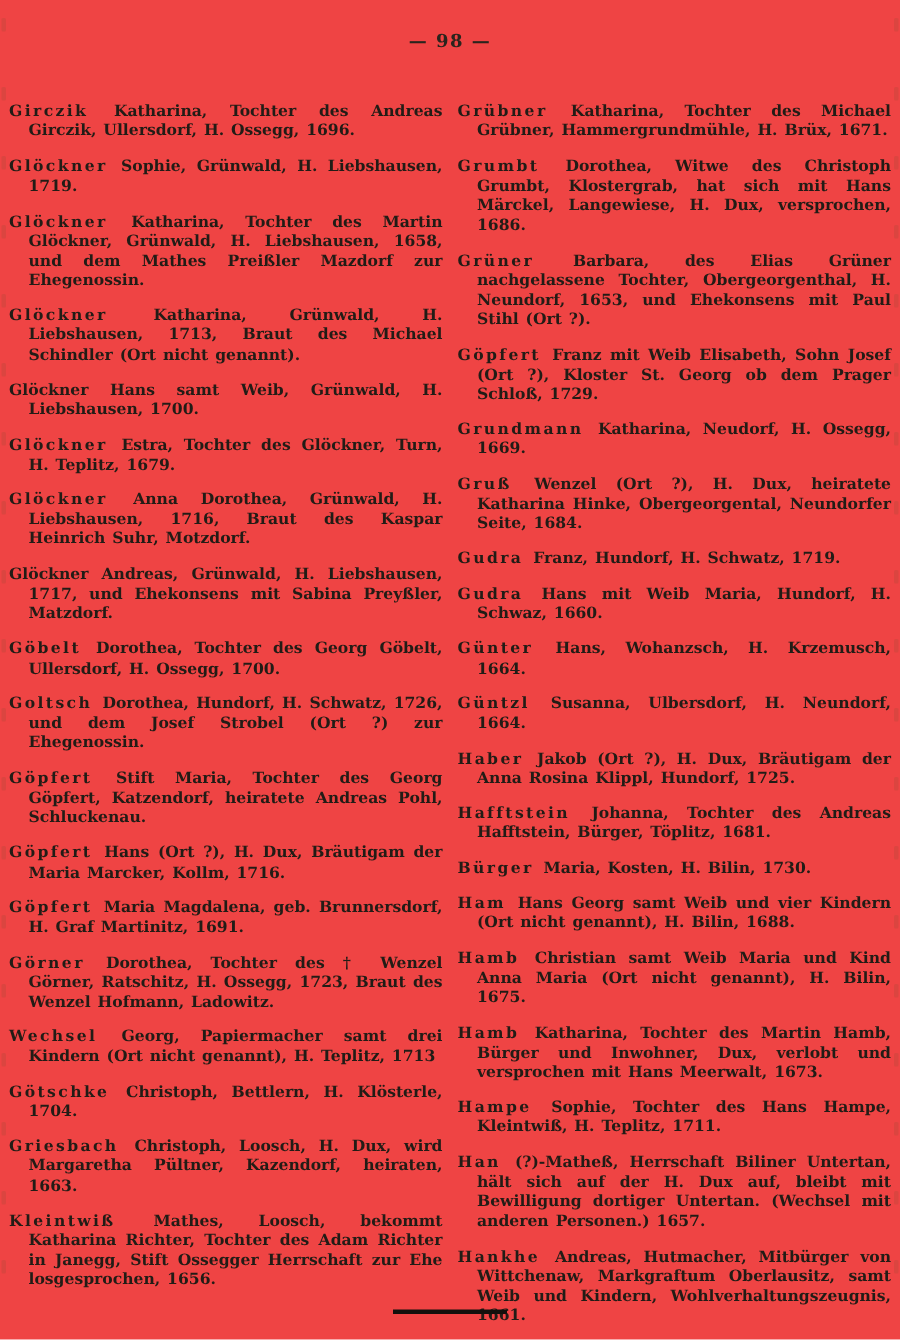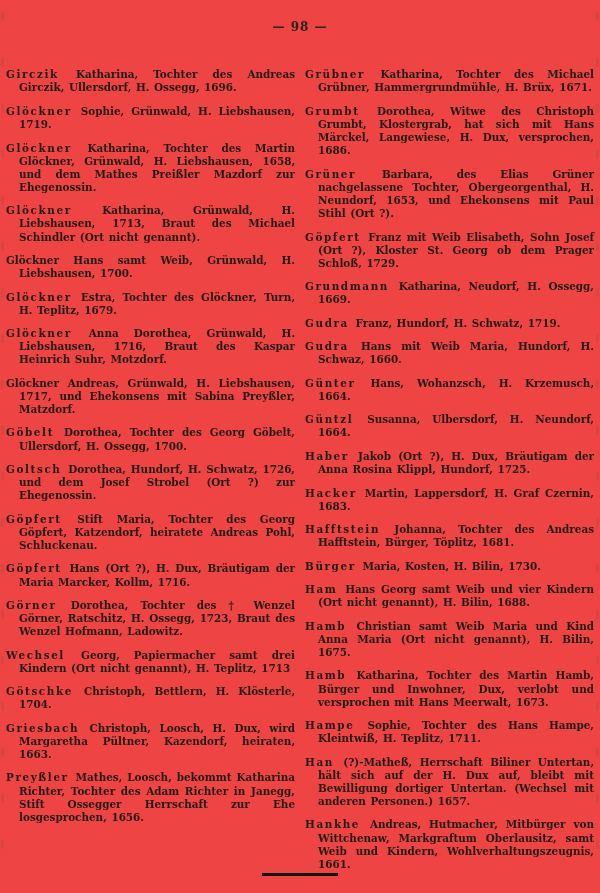--- a/index.html
+++ b/index.html
@@ -95,55 +95,56 @@
   <p class="entry"><span class="head">Glöckner</span><span> Andreas, Grünwald, H. Liebshausen, 1717, und Ehekonsens mit Sabina Preyßler, Matzdorf.</span></p>
 
   <p class="entry"><span class="head spaced">Göbelt</span><span> Dorothea, Tochter des Georg Göbelt, Ullersdorf, H. Ossegg, 1700.</span></p>
 
   <p class="entry"><span class="head spaced">Goltsch</span><span> Dorothea, Hundorf, H. Schwatz, 1726, und dem Josef Strobel (Ort ?) zur Ehegenossin.</span></p>
 
   <p class="entry"><span class="head spaced">Göpfert</span><span> Stift Maria, Tochter des Georg Göpfert, Katzendorf, heiratete Andreas Pohl, Schluckenau.</span></p>
 
   <p class="entry"><span class="head spaced">Göpfert</span><span> Hans (Ort ?), H. Dux, Bräutigam der Maria Marcker, Kollm, 1716.</span></p>
 
+  <p class="entry"><span class="head spaced">Göpfert</span><span> Maria Magdalena, geb. Brunnersdorf, H. Graf Martinitz, 1691.</span></p>
 
   <p class="entry"><span class="head spaced">Görner</span><span> Dorothea, Tochter des † Wenzel Görner, Ratschitz, H. Ossegg, 1723, Braut des Wenzel Hofmann, Ladowitz.</span></p>
 
   <p class="entry"><span class="head spaced">Wechsel</span><span> Georg, Papiermacher samt drei Kindern (Ort nicht genannt), H. Teplitz, 1713</span></p>
 
   <p class="entry"><span class="head spaced">Götschke</span><span> Christoph, Bettlern, H. Klösterle, 1704.</span></p>
 
   <p class="entry"><span class="head spaced">Griesbach</span><span> Christoph, Loosch, H. Dux, wird Margaretha Pültner, Kazendorf, heiraten, 1663.</span></p>
 
-  <p class="entry"><span class="head spaced">Preyßler</span><span> Mathes, Loosch, bekommt Katharina Richter, Tochter des Adam Richter in Janegg, Stift Ossegger Herrschaft zur Ehe losgesprochen, 1656.</span></p>
+  <p class="entry"><span class="head spaced">Kleintwiß</span><span> Mathes, Loosch, bekommt Katharina Richter, Tochter des Adam Richter in Janegg, Stift Ossegger Herrschaft zur Ehe losgesprochen, 1656.</span></p>
 
 </div>
     <div class="col">
   <p class="entry"><span class="head spaced">Grübner</span><span> Katharina, Tochter des Michael Grübner, Hammergrundmühle, H. Brüx, 1671.</span></p>
 
   <p class="entry"><span class="head spaced">Grumbt</span><span> Dorothea, Witwe des Christoph Grumbt, Klostergrab, hat sich mit Hans Märckel, Langewiese, H. Dux, versprochen, 1686.</span></p>
 
   <p class="entry"><span class="head spaced">Grüner</span><span> Barbara, des Elias Grüner nachgelassene Tochter, Obergeorgenthal, H. Neundorf, 1653, und Ehekonsens mit Paul Stihl (Ort ?).</span></p>
 
   <p class="entry"><span class="head spaced">Göpfert</span><span> Franz mit Weib Elisabeth, Sohn Josef (Ort ?), Kloster St. Georg ob dem Prager Schloß, 1729.</span></p>
 
   <p class="entry"><span class="head spaced">Grundmann</span><span> Katharina, Neudorf, H. Ossegg, 1669.</span></p>
 
+  <p class="entry"><span class="head spaced">Gruß</span><span> Wenzel (Ort ?), H. Dux, heiratete Katharina Hinke, Obergeorgental, Neundorfer Seite, 1684.</span></p>
 
   <p class="entry"><span class="head spaced">Gudra</span><span> Franz, Hundorf, H. Schwatz, 1719.</span></p>
 
   <p class="entry"><span class="head spaced">Gudra</span><span> Hans mit Weib Maria, Hundorf, H. Schwaz, 1660.</span></p>
 
   <p class="entry"><span class="head spaced">Günter</span><span> Hans, Wohanzsch, H. Krzemusch, 1664.</span></p>
 
   <p class="entry"><span class="head spaced">Güntzl</span><span> Susanna, Ulbersdorf, H. Neundorf, 1664.</span></p>
 
   <p class="entry"><span class="head spaced">Haber</span><span> Jakob (Ort ?), H. Dux, Bräutigam der Anna Rosina Klippl, Hundorf, 1725.</span></p>
 
-  <p class="entry"><span class="head spaced">Hacker</span><span> Martin, Lappersdorf, H. Graf Czernin, 1683.</span></p>
 
   <p class="entry"><span class="head spaced">Hafftstein</span><span> Johanna, Tochter des Andreas Hafftstein, Bürger, Töplitz, 1681.</span></p>
 
   <p class="entry"><span class="head spaced">Bürger</span><span> Maria, Kosten, H. Bilin, 1730.</span></p>
 
   <p class="entry"><span class="head spaced">Ham</span><span> Hans Georg samt Weib und vier Kindern (Ort nicht genannt), H. Bilin, 1688.</span></p>
 
   <p class="entry"><span class="head spaced">Hamb</span><span> Christian samt Weib Maria und Kind Anna Maria (Ort nicht genannt), H. Bilin, 1675.</span></p>
 
   <p class="entry"><span class="head spaced">Hamb</span><span> Katharina, Tochter des Martin Hamb, Bürger und Inwohner, Dux, verlobt und versprochen mit Hans Meerwalt, 1673.</span></p>

